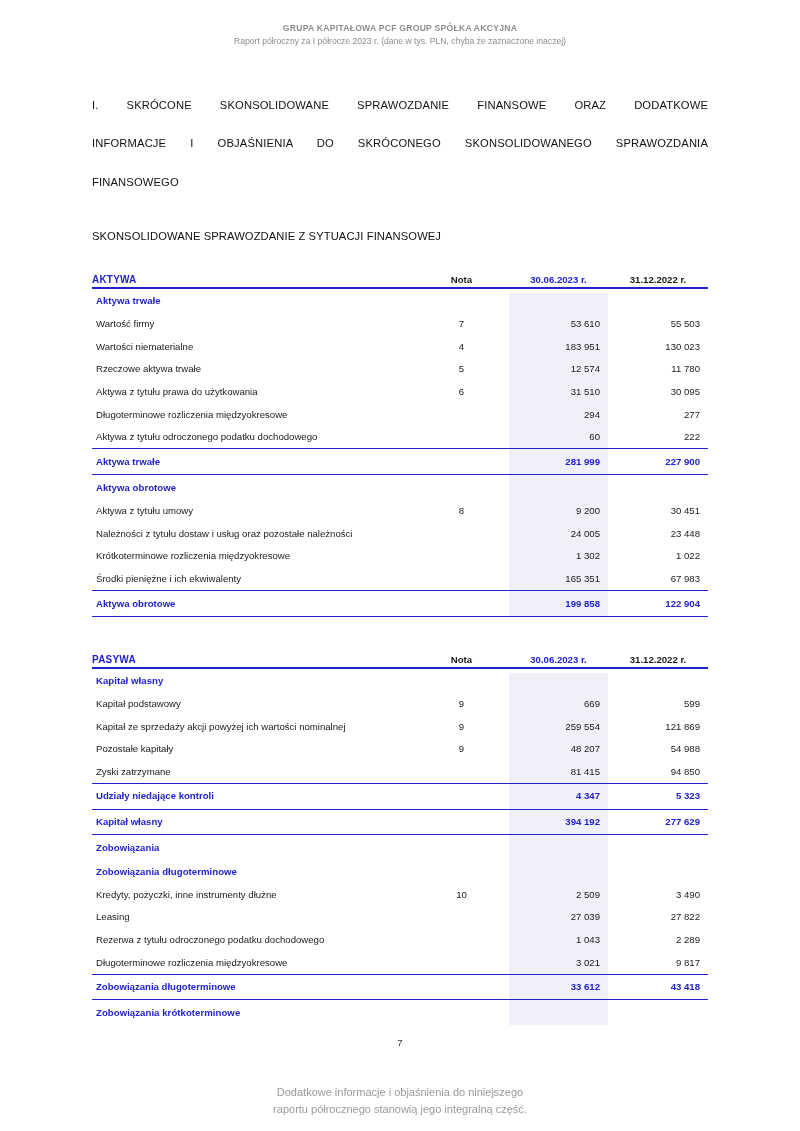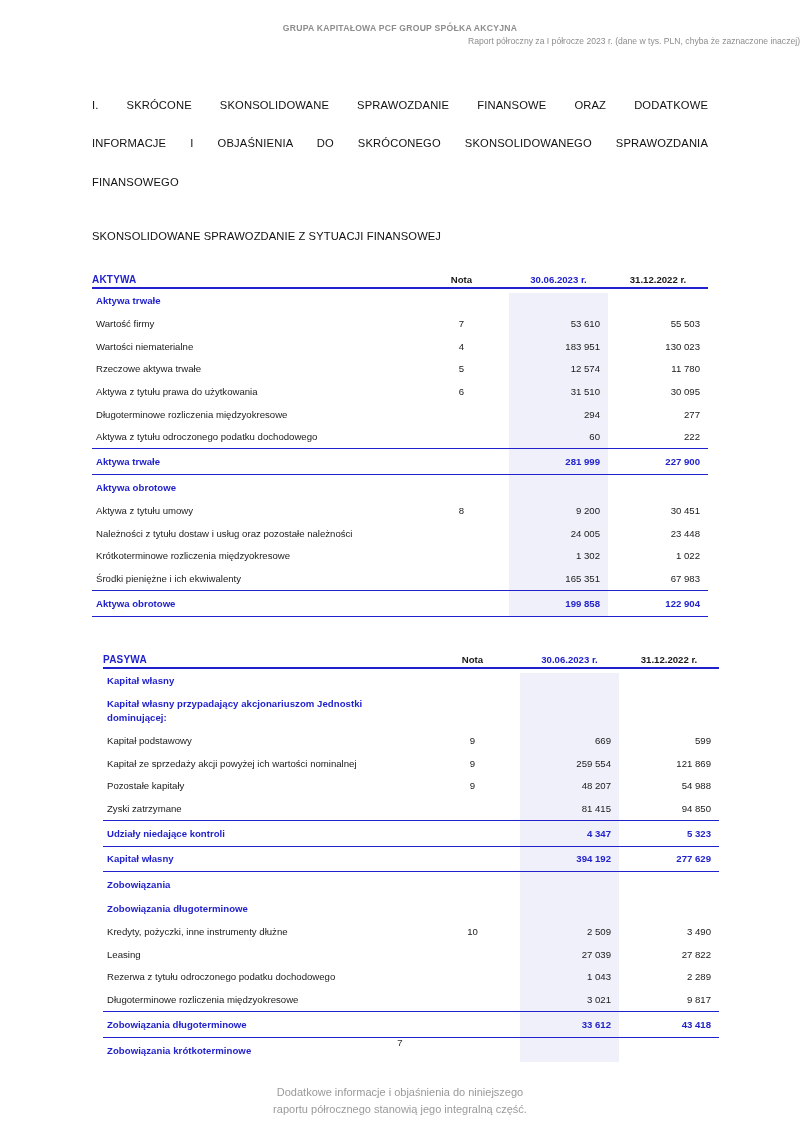--- a/index.html
+++ b/index.html
@@ -30,21 +30,20 @@
   }
   .runhead-line1 {
     font-size: 8.6px;
     font-weight: bold;
     letter-spacing: 0.25px;
     line-height: 1.5;
   }
   .runhead-line2 {
     font-size: 8.6px;
     line-height: 1.6;
-    text-align: right;
   }
 
   
   .content {
     margin: 0 auto;
     width: 616px;
     padding-left: 0px;
   }
 
   
@@ -80,21 +79,21 @@
 
   
   .fin-table {
     width: 616px;
     border-collapse: collapse;
     table-layout: fixed;
     position: relative;
   }
   .tbl-wrap { position: relative; }
   .tbl-wrap.first { margin-top: 31px; }
-  .tbl-wrap.second { margin-top: 36px; margin-left: 11px; }
+  .tbl-wrap.second { margin-top: 36px; }
 
   
   .hl-band {
     position: absolute;
     top: 20px;
     bottom: 0;
     left: 417px;
     width: 99px;
     background: #f0f0fa;
     pointer-events: none;
@@ -364,26 +363,20 @@
             <th class="h-prev">31.12.2022 r.</th>
           </tr>
         </thead>
         <tbody>
             <tr class="r-head">
               <td class="t-label two-line">Kapitał własny</td>
               <td class="t-note"></td>
               <td class="t-cur"></td>
               <td class="t-prev"></td>
             </tr>
-            <tr class="r-head">
-              <td class="t-label two-line">Kapitał własny przypadający akcjonariuszom Jednostki dominującej:</td>
-              <td class="t-note"></td>
-              <td class="t-cur"></td>
-              <td class="t-prev"></td>
-            </tr>
             <tr class="r-item">
               <td class="t-label two-line">Kapitał podstawowy</td>
               <td class="t-note">9</td>
               <td class="t-cur">669</td>
               <td class="t-prev">599</td>
             </tr>
             <tr class="r-item">
               <td class="t-label two-line">Kapitał ze sprzedaży akcji powyżej ich wartości nominalnej</td>
               <td class="t-note">9</td>
               <td class="t-cur">259 554</td>

